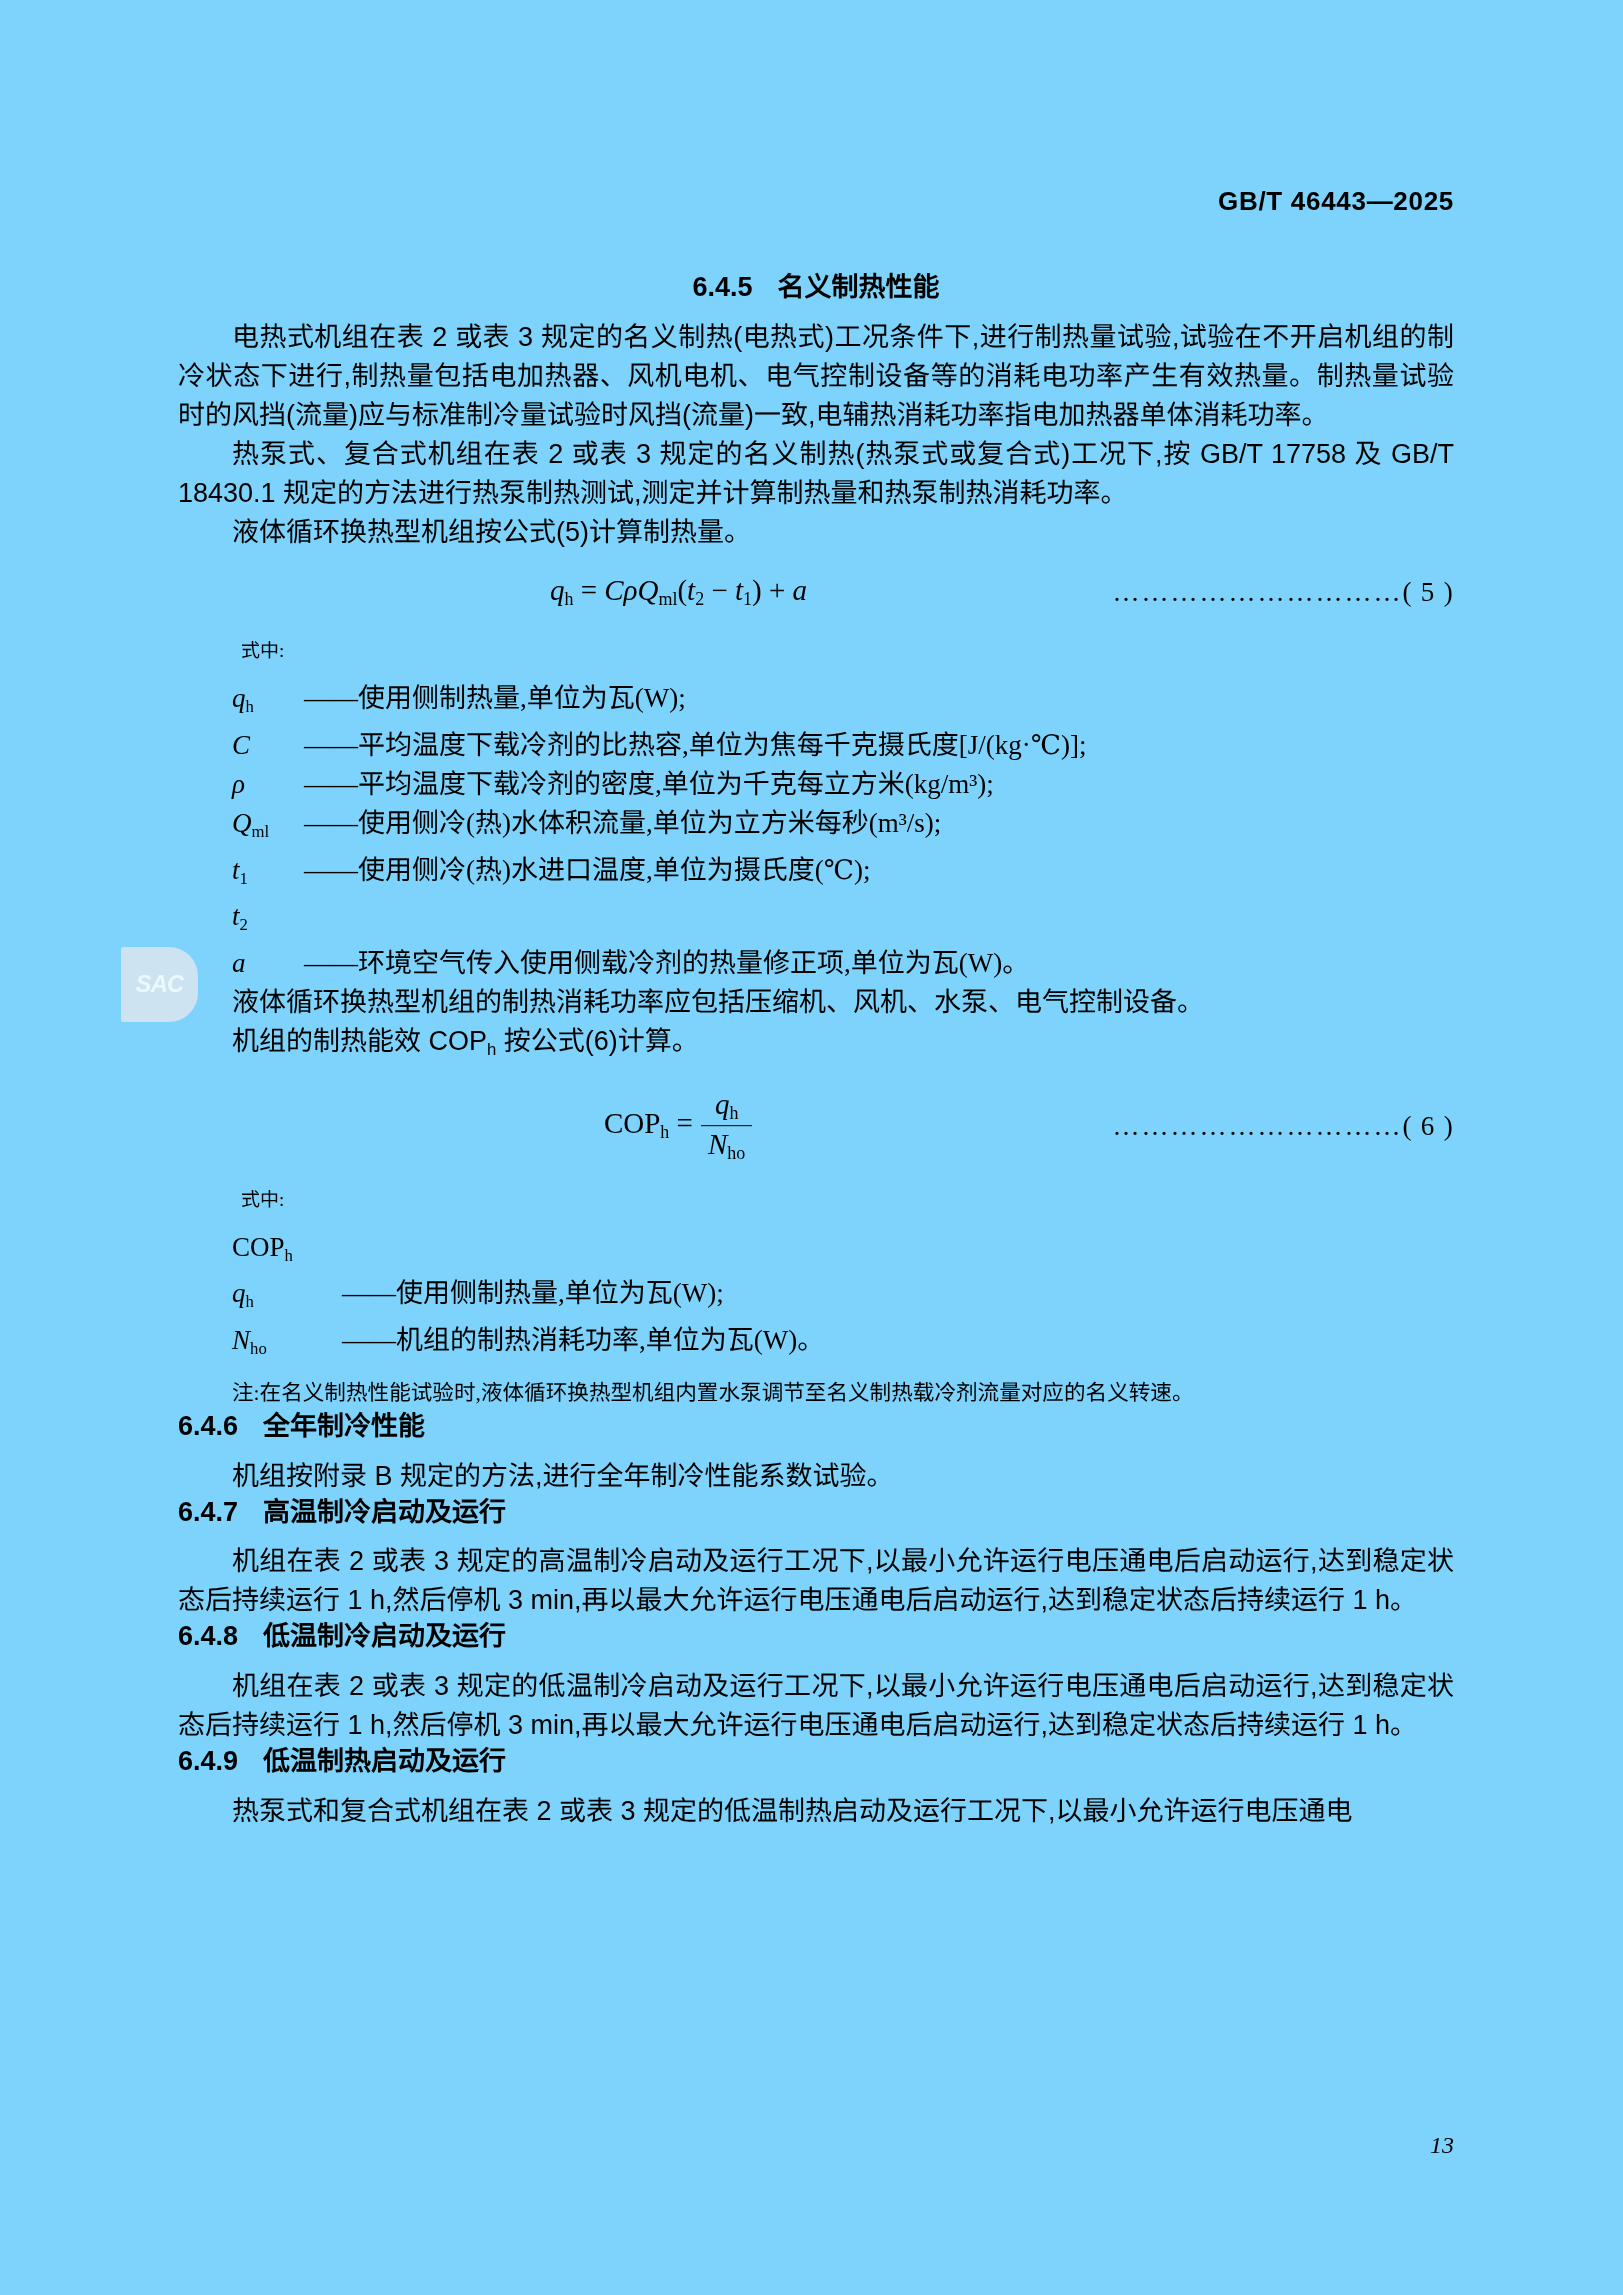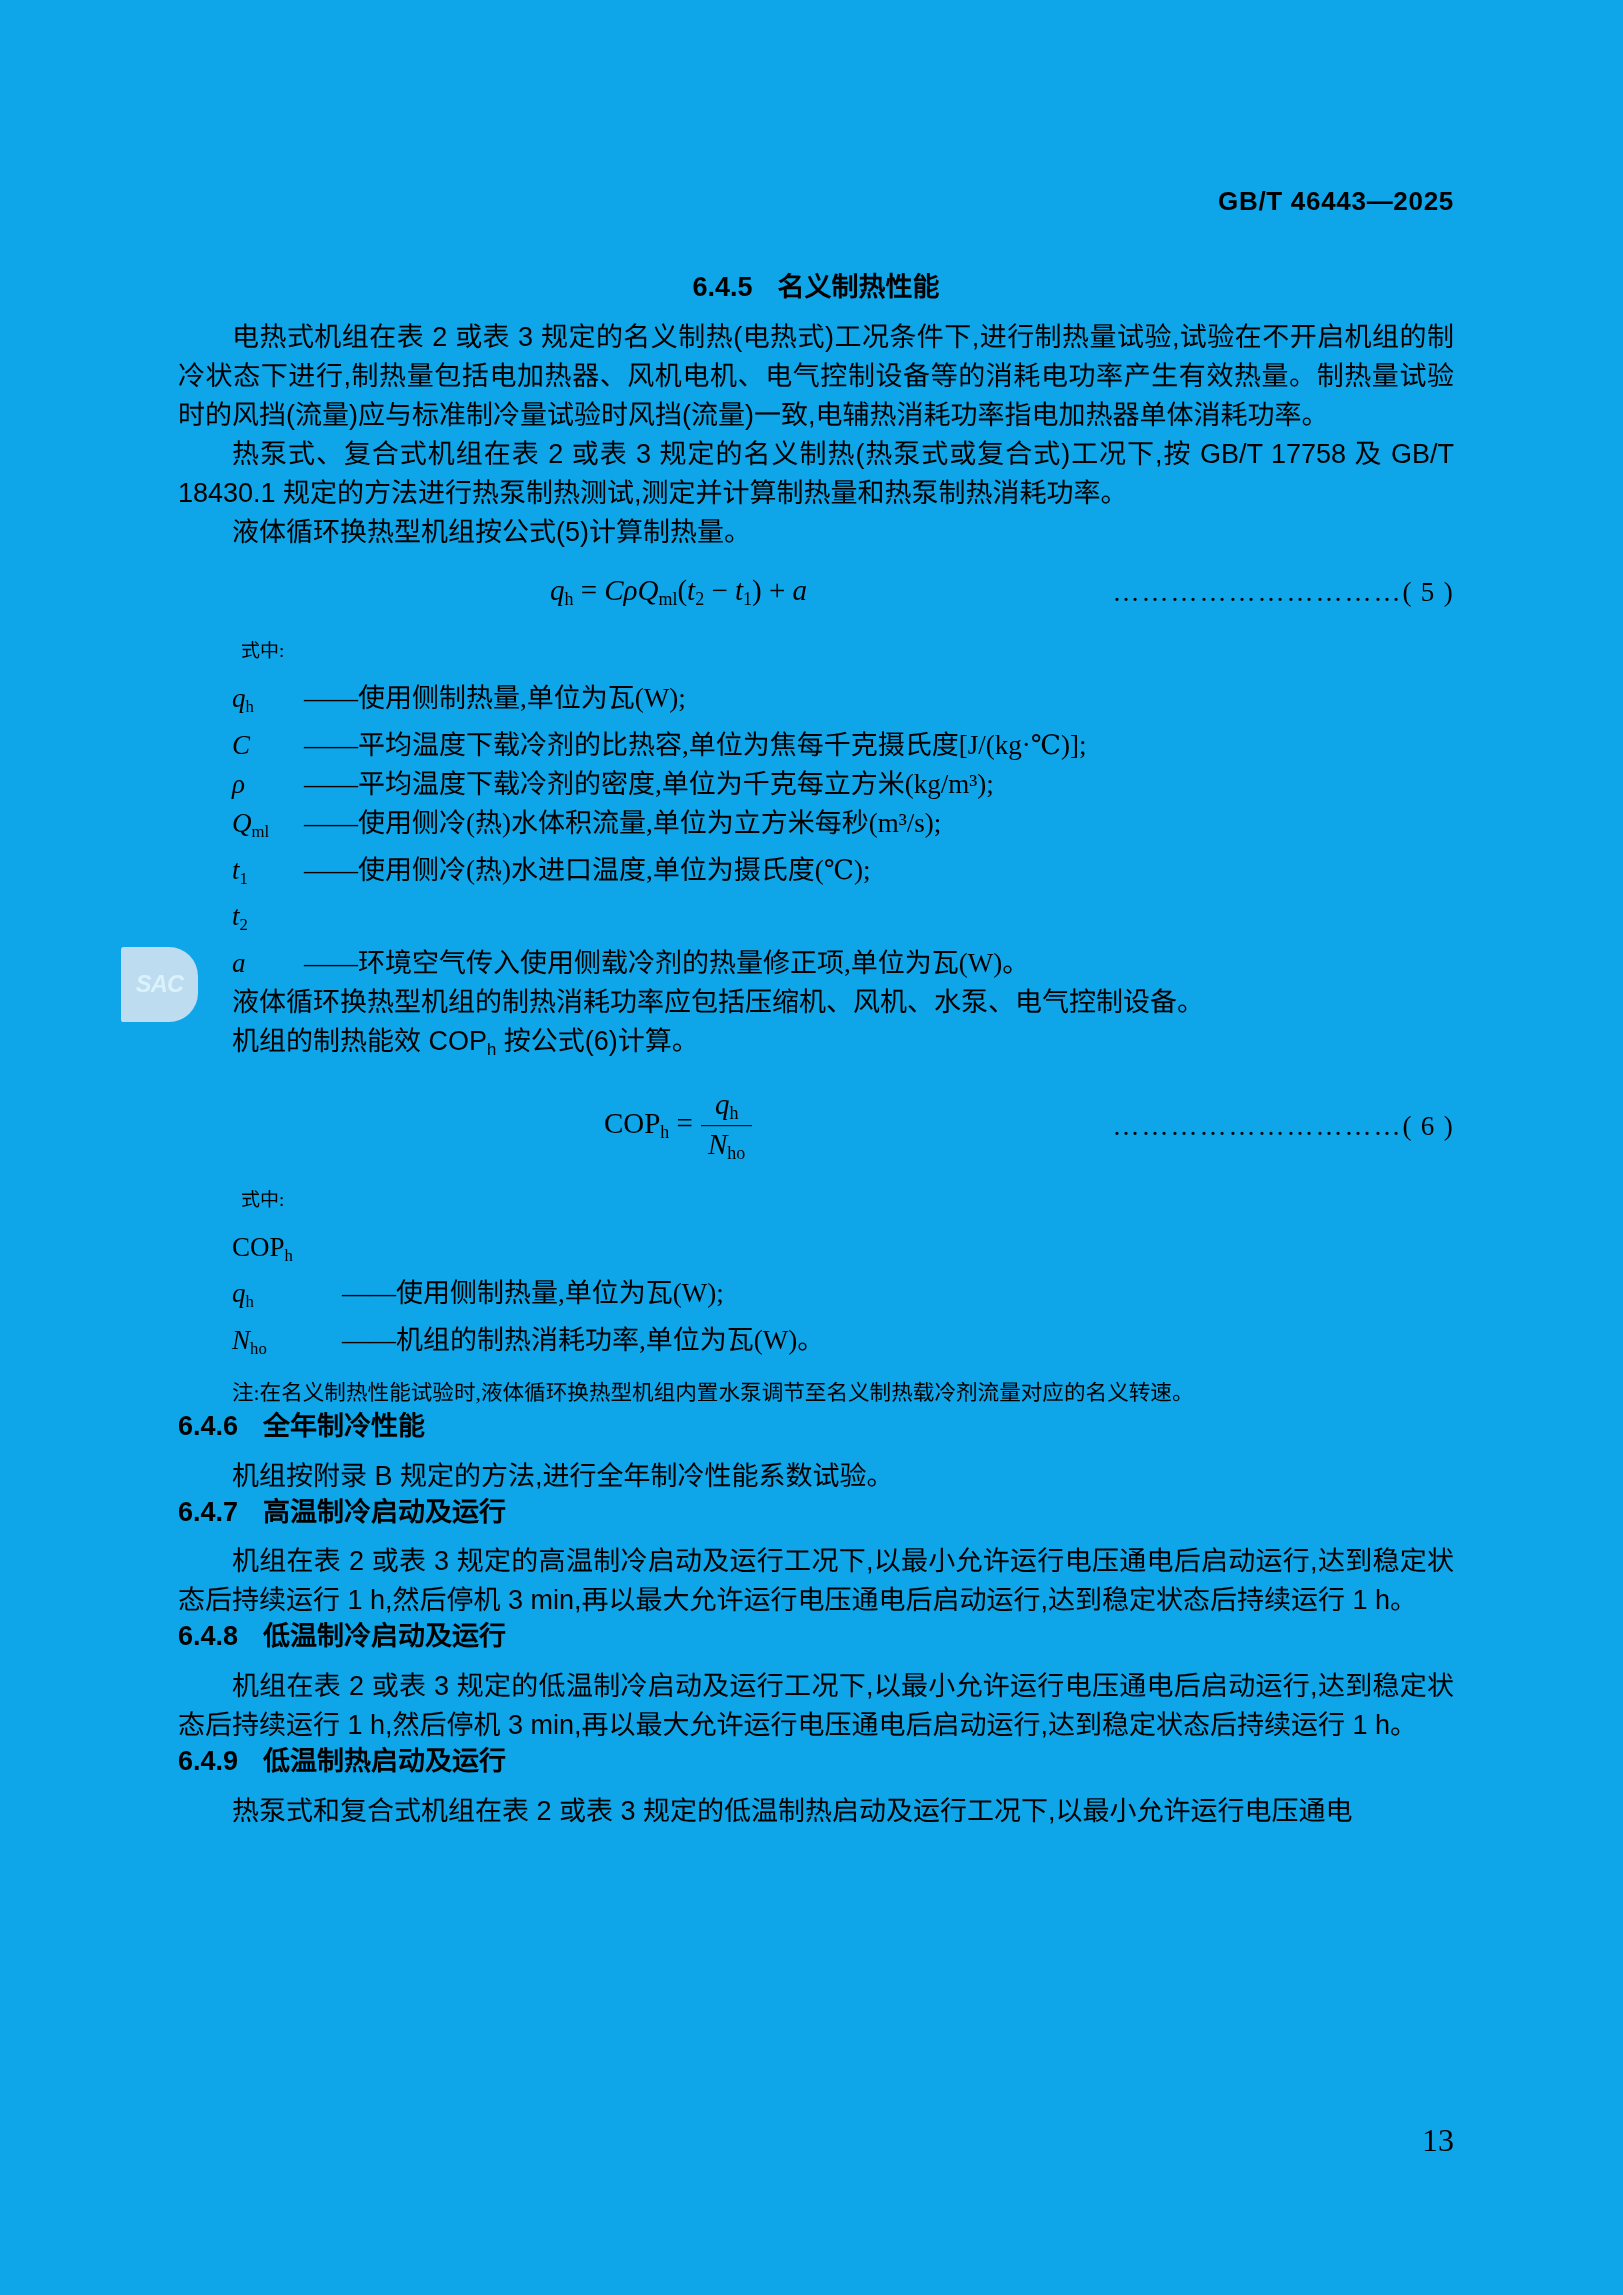--- a/index.html
+++ b/index.html
@@ -9,21 +9,21 @@
     background: #ffffff;
   }
   body {
     font-family: "Liberation Serif", "DejaVu Serif", serif;
     color: #000000;
   }
   .page {
     position: relative;
     width: 1623px;
     height: 2295px;
-    background: #0ea5e9;
+    background: #7dd3fc;
     box-sizing: border-box;
     overflow: hidden;
   }
 
   
   .page-header {
     position: absolute;
     top: 186px;
     right: 169px;
     font-family: "Liberation Sans", "DejaVu Sans", sans-serif;
@@ -168,22 +168,23 @@
     margin: 9.2px 0 0 0;
     text-indent: 54px;
     font-family: "Liberation Serif", "DejaVu Serif", serif;
   }
 
   
   .folio {
     position: absolute;
     right: 169px;
     bottom: 136px;
-    font-size: 32px;
-    font-family: "Liberation Serif", "DejaVu Serif", serif;
+    font-size: 24px;
+    font-family: "Liberation Serif", "DejaVu Serif", serif;
+    font-style: italic;
   }
 </style>
 </head>
 <body>
 
 <div class="page">
 
   <div class="page-header">GB/T 46443—2025</div>
 
   <div class="watermark">SAC</div>

